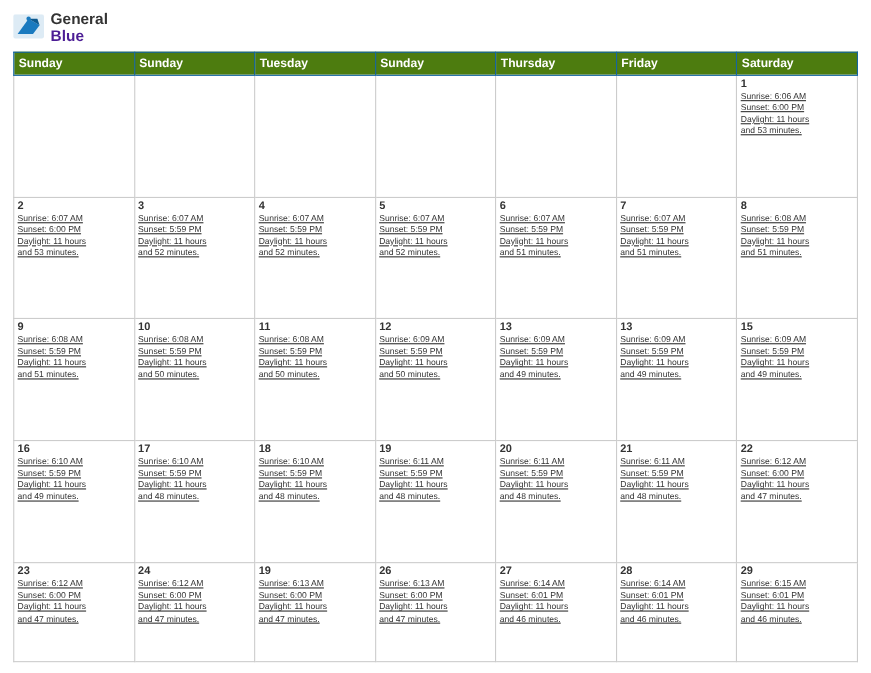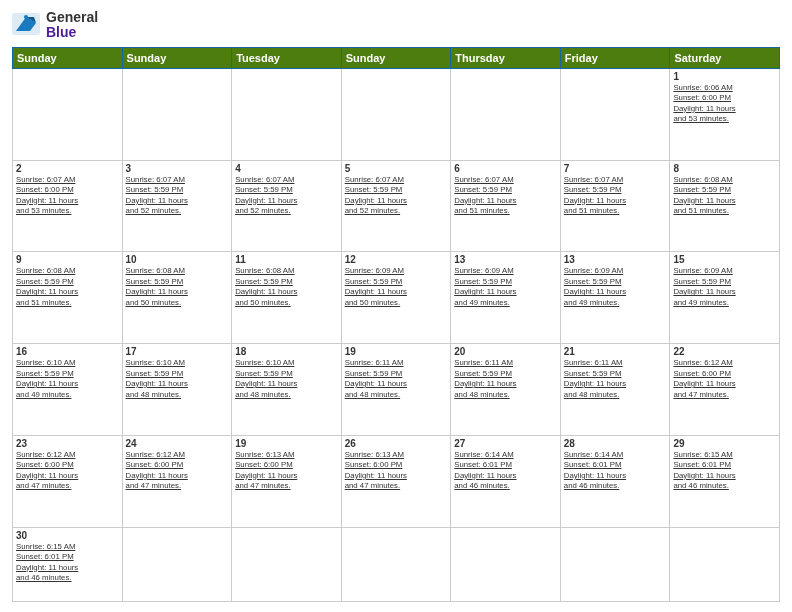--- a/index.html
+++ b/index.html
@@ -344,30 +344,15 @@
 and 46 minutes.</div>
           </td>
           <td>
             <span class="day-num">29</span>
             <div class="day-info" style="white-space: pre-line;">Sunrise: 6:15 AM
 Sunset: 6:01 PM
 Daylight: 11 hours
 and 46 minutes.</div>
           </td>
         </tr>
-        <tr>
-          <td>
-            <span class="day-num">30</span>
-            <div class="day-info" style="white-space: pre-line;">Sunrise: 6:15 AM
-Sunset: 6:01 PM
-Daylight: 11 hours
-and 46 minutes.</div>
-          </td>
-          <td class="empty"></td>
-          <td class="empty"></td>
-          <td class="empty"></td>
-          <td class="empty"></td>
-          <td class="empty"></td>
-          <td class="empty"></td>
-        </tr>
       </tbody>
   </table>
 </div>
 
 </body></html>

